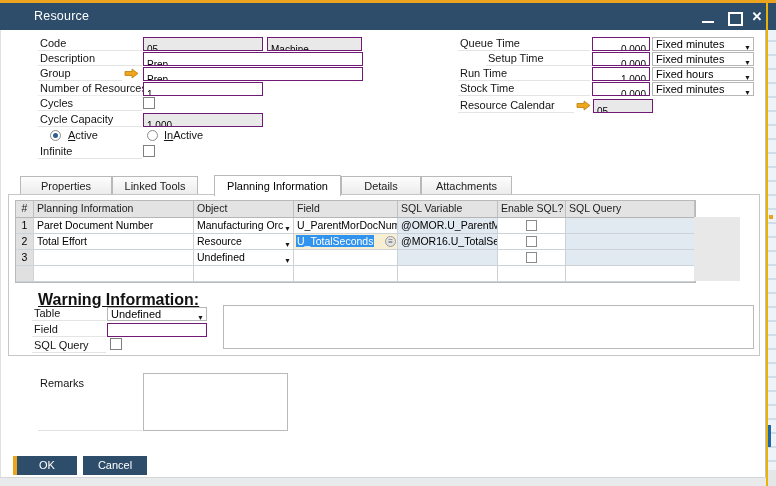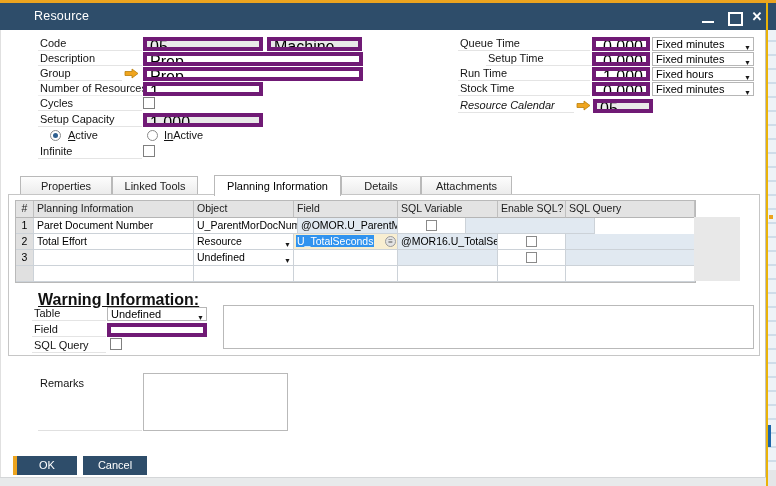--- a/index.html
+++ b/index.html
@@ -22,21 +22,21 @@
   
   .bg-strip { position:absolute; left:768px; top:0; width:8px; height:486px; background:repeating-linear-gradient(#eef3f7 0 12px, #cfdde9 12px 14px); }
   .bg-strip .g { position:absolute; left:0; top:0; width:8px; height:3px; background:#ECA41F; }
   .bg-strip .b { position:absolute; left:0; top:3px; width:8px; height:27px; background:#2E4D6A; }
   .bg-strip .dot { position:absolute; left:1px; top:215px; width:4px; height:4px; background:#ECA41F; }
   .bg-strip .mark { position:absolute; left:0; top:425px; width:3px; height:22px; background:#1d66a8; }
   .bg-strip .gray { position:absolute; left:0; top:470px; width:8px; height:16px; background:#e4e6e8; }
 
   
   .lbl { position:absolute; height:14px; font-size:11px; color:#141414; border-bottom:1px solid #e4e4e4; padding-left:2px; white-space:nowrap; }
-  .fld { position:absolute; height:14px; border:4px solid #701a75; background:#fff; font-size:16px; line-height:12px; padding:0 3px; color:#000; white-space:nowrap; overflow:hidden; }
+  .fld { position:absolute; height:14px; border:1px solid #701a75; background:#fff; font-size:10px; line-height:12px; padding:6px 3px; color:#000; white-space:nowrap; overflow:hidden; }
   .fld.ro { background:#e9e9e9; }
   .fld.num { text-align:right; }
   .dd { position:absolute; height:14px; border:1px solid #b6b6b6; background:#fff; font-size:11px; line-height:12px; padding:0 14px 0 3px; color:#000; white-space:nowrap; overflow:hidden; }
   .dd .caret { position:absolute; right:2px; top:2px; }
   .caret::before { content:"▼"; font-size:7px; color:#1a1a1a; }
   .cb { position:absolute; width:12px; height:12px; border:1px solid #7f7f7f; background:#fff; }
   .radio { position:absolute; width:11px; height:11px; border:1px solid #8a8a8a; border-radius:50%; background:#fff; }
   .radio.sel::after { content:""; position:absolute; left:2px; top:2px; width:5px; height:5px; border-radius:50%; background:#2f5f8f; }
   .rlabel { position:absolute; font-size:11px; color:#141414; white-space:nowrap; }
   .u { text-decoration:underline; }
@@ -110,21 +110,21 @@
       <path d="M1 3.5 h7 V1 l6 4.5 -6 4.5 V7.5 h-7 z" fill="#F0A51E" stroke="#B97F0A" stroke-width="0.8"></path>
     </svg>
   <div class="fld" style="left:143px; top:67px; width:220px;">Prep</div>
 
   <div class="lbl" style="left:38px; top:82px; width:104px; border-bottom-color:#ededed;">Number of Resources</div>
   <div class="fld" style="left:143px; top:82px; width:120px;">1</div>
 
   <div class="lbl" style="left:38px; top:97px; width:104px;">Cycles</div>
   <div class="cb" style="left:143px; top:97px;"></div>
 
-  <div class="lbl" style="left:38px; top:113px; width:104px;">Setup Capacity</div>
+  <div class="lbl" style="left:38px; top:113px; width:104px;">Cycle Capacity</div>
   <div class="fld ro" style="left:143px; top:113px; width:120px;">1.000</div>
 
   <div class="radio sel" style="left:50px; top:130px;"></div>
   <div class="rlabel" style="left:68px; top:129px;"><span class="u">A</span><span>ctive</span></div>
   <div class="radio" style="left:147px; top:130px;"></div>
   <div class="rlabel" style="left:164px; top:129px;"><span class="u">In</span><span>Active</span></div>
 
   <div class="lbl" style="left:38px; top:145px; width:104px;">Infinite</div>
   <div class="cb" style="left:143px; top:145px;"></div>
 
@@ -137,21 +137,21 @@
   <div class="dd" style="left:652px; top:52px; width:102px;"><span>Fixed minutes</span><span class="caret"></span></div>
 
   <div class="lbl" style="left:458px; top:67px; width:132px;">Run Time</div>
   <div class="fld num" style="left:592px; top:67px; width:58px;">1.000</div>
   <div class="dd" style="left:652px; top:67px; width:102px;"><span>Fixed hours</span><span class="caret"></span></div>
 
   <div class="lbl" style="left:458px; top:82px; width:132px;">Stock Time</div>
   <div class="fld num" style="left:592px; top:82px; width:58px;">0.000</div>
   <div class="dd" style="left:652px; top:82px; width:102px;"><span>Fixed minutes</span><span class="caret"></span></div>
 
-  <div class="lbl" style="left:458px; top:99px; width:116px;font-style:italic;">Resource Calendar</div>
+  <div class="lbl" style="left:458px; top:99px; width:116px;">Resource Calendar</div>
   <svg class="arrow-ico" style="left:576px; top:100px;" viewBox="0 0 15 11">
       <path d="M1 3.5 h7 V1 l6 4.5 -6 4.5 V7.5 h-7 z" fill="#F0A51E" stroke="#B97F0A" stroke-width="0.8"></path>
     </svg>
   <div class="fld ro" style="left:593px; top:99px; width:60px;">05</div>
 
   <div class="tab" style="left:20px; width:92px;">Properties</div>
   <div class="tab" style="left:112px; width:86px;">Linked Tools</div>
   <div class="tab active" style="left:214px; width:127px;">Planning Information</div>
   <div class="tab" style="left:421px; width:91px;">Attachments</div>
   <div class="tab" style="left:341px; width:80px;">Details</div>
@@ -163,20 +163,21 @@
       <div class="tc c1">Planning Information</div>
       <div class="tc c2">Object</div>
       <div class="tc c3">Field</div>
       <div class="tc c4">SQL Variable</div>
       <div class="tc c5">Enable SQL?</div>
       <div class="tc c6">SQL Query</div>
     </div>
     <div class="trow">
       <div class="tc c0 numcell">1</div>
       <div class="tc c1">Paret Document Number</div>
+      <div class="tc c2"><span>Manufacturing Orc</span><span class="caret"></span></div>
       <div class="tc c3">U_ParentMorDocNum</div>
       <div class="tc c4 blue">@OMOR.U_ParentMo</div>
       <div class="tc c5"><span class="cbi"></span></div>
       <div class="tc c6 blue"></div>
     </div>
     <div class="trow">
       <div class="tc c0 numcell">2</div>
       <div class="tc c1">Total Effort</div>
       <div class="tc c2"><span>Resource</span><span class="caret"></span></div>
       <div class="tc c3 editcell"><span class="sel-text">U_TotalSeconds</span><span class="cfl"></span></div>

